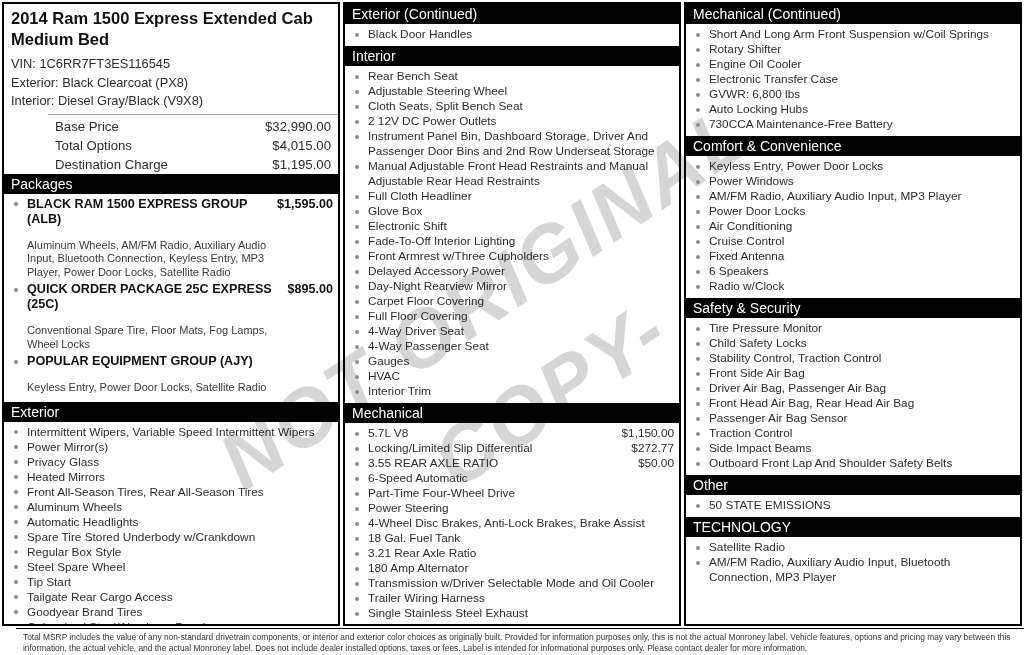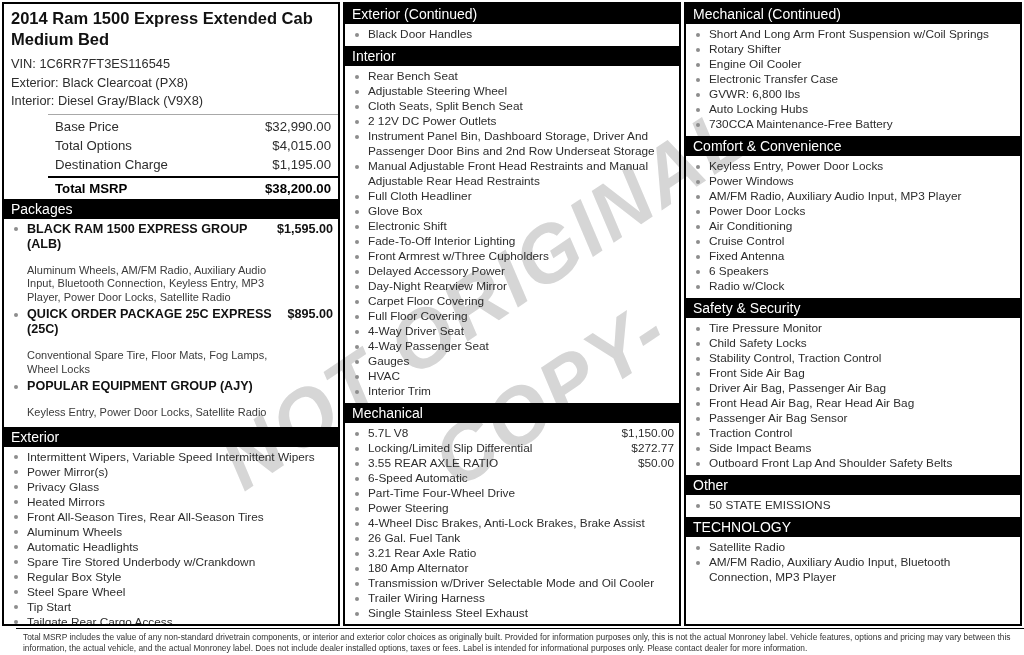--- a/index.html
+++ b/index.html
@@ -72,24 +72,20 @@
           <span>$32,990.00</span>
         </div>
         <div class="price-row">
           <span>Total Options</span>
           <span>$4,015.00</span>
         </div>
         <div class="price-row">
           <span>Destination Charge</span>
           <span>$1,195.00</span>
         </div>
-        <div class="price-row total">
-          <span>Total MSRP</span>
-          <span>$38,200.00</span>
-        </div>
       </div>
       <div>
           <div class="sec">
             <div class="sec-h">Packages</div>
             <div class="sec-list">
               <div class="pkg">
                 <span class="dot"></span>
                 <div class="pkg-main">
                   <div class="pkg-name">BLACK RAM 1500 EXPRESS GROUP (ALB)</div>
                   <div class="pkg-desc">Aluminum Wheels, AM/FM Radio, Auxiliary Audio Input, Bluetooth Connection, Keyless Entry, MP3 Player, Power Door Locks, Satellite Radio</div>
@@ -302,21 +298,21 @@
               <div class="it">
                 <span class="dot"></span>
                 <span class="it-text">Power Steering</span>
               </div>
               <div class="it">
                 <span class="dot"></span>
                 <span class="it-text">4-Wheel Disc Brakes, Anti-Lock Brakes, Brake Assist</span>
               </div>
               <div class="it">
                 <span class="dot"></span>
-                <span class="it-text">26 Gal. Fuel Tank</span>
+                <span class="it-text">18 Gal. Fuel Tank</span>
               </div>
               <div class="it">
                 <span class="dot"></span>
                 <span class="it-text">3.21 Rear Axle Ratio</span>
               </div>
               <div class="it">
                 <span class="dot"></span>
                 <span class="it-text">180 Amp Alternator</span>
               </div>
               <div class="it">

